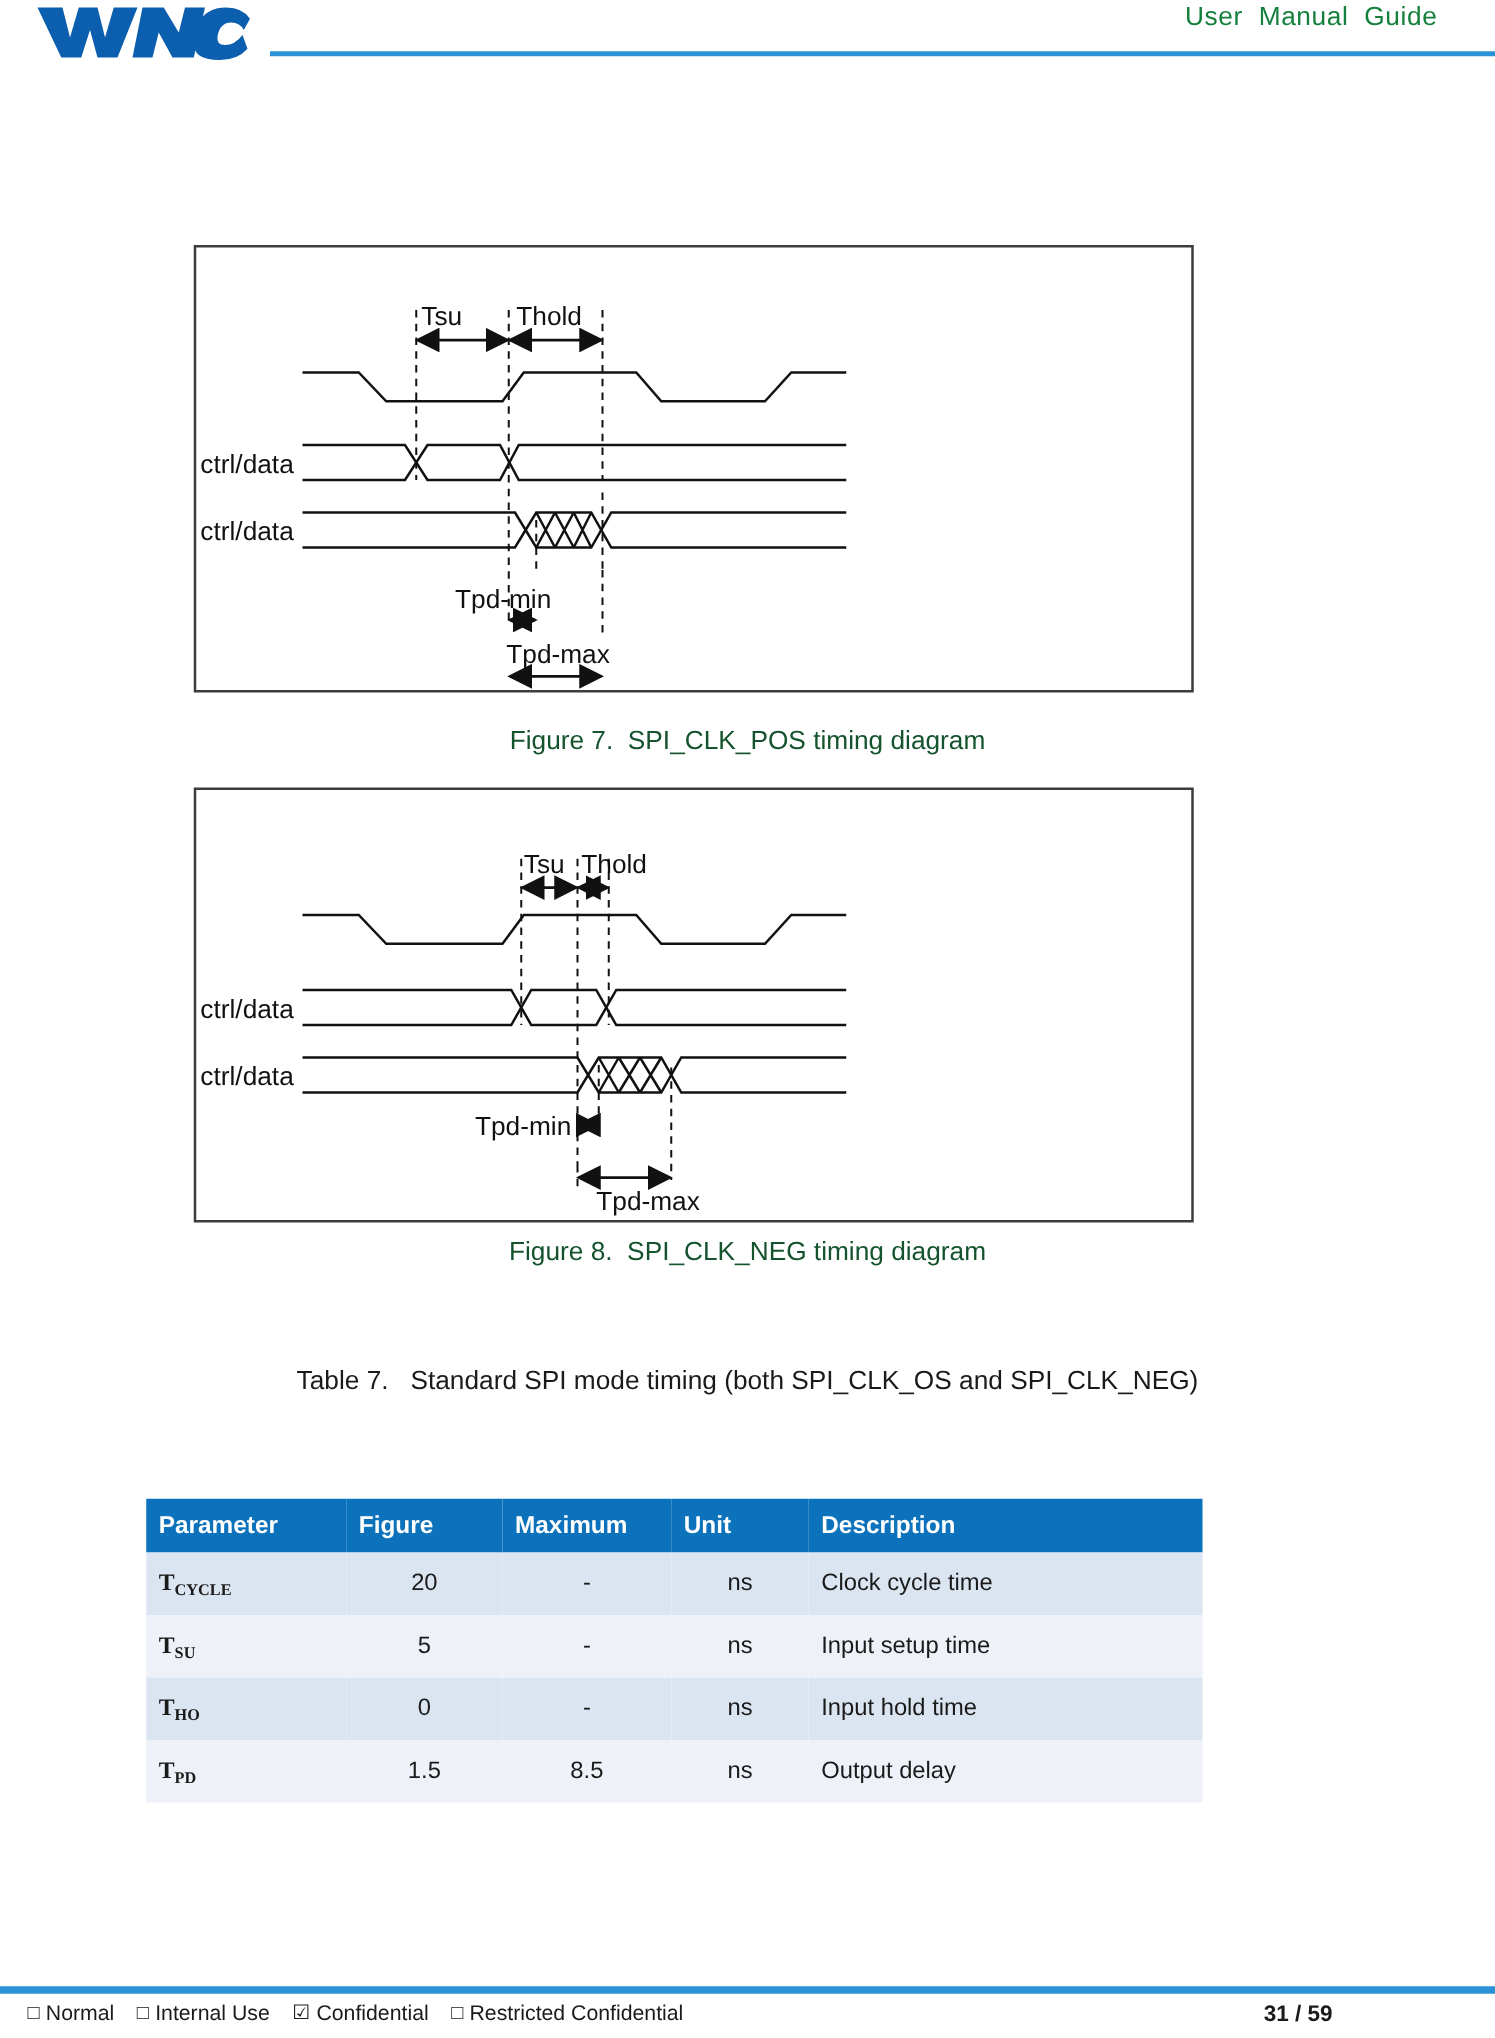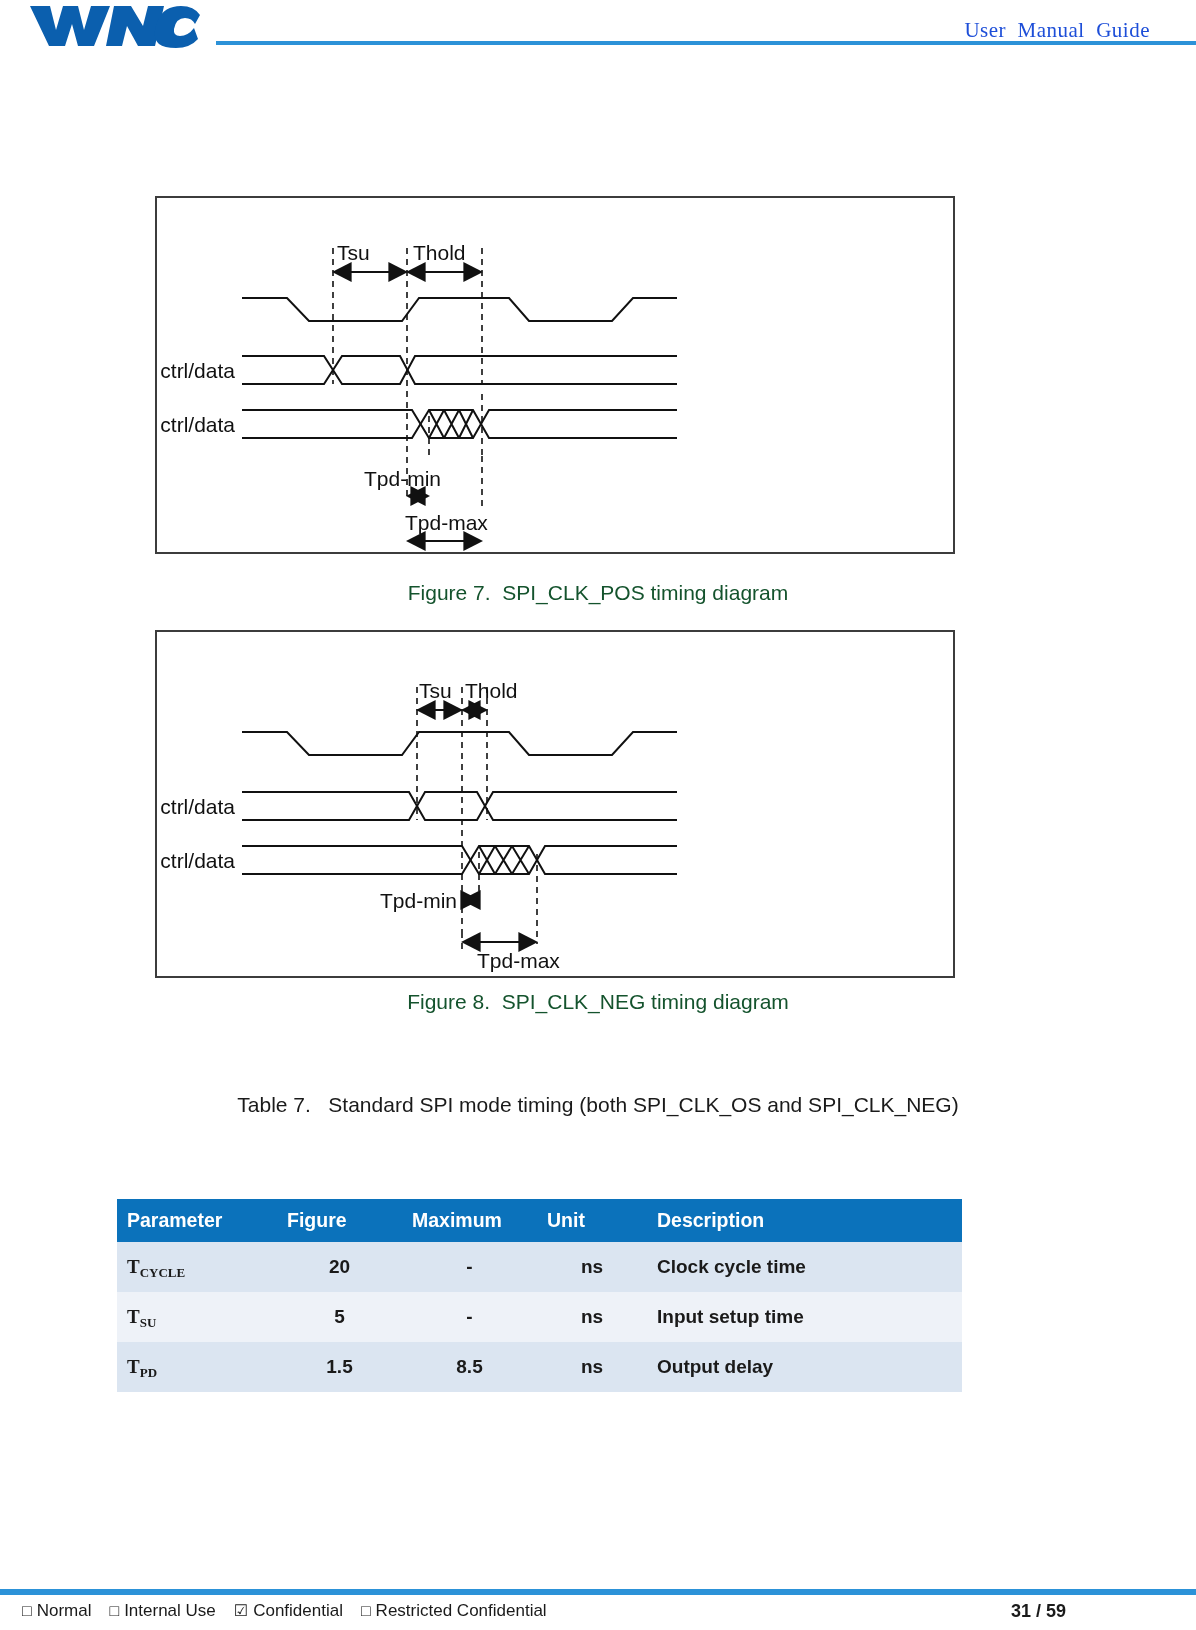--- a/index.html
+++ b/index.html
@@ -26,25 +26,25 @@
   .logo {
     position: absolute;
     left: 18px;
     top: 2px;
     width: 190px;
     height: 48px;
   }
   .header-title {
     position: absolute;
     right: 46px;
-    top: 18px;
+    top: 2px;
     font-size: 21px;
     letter-spacing: 0.5px;
-    color: #1d4ed8;
-    font-family: Liberation Serif, serif;
+    color: #15803d;
+    font-family: Liberation Sans, sans-serif;
     white-space: pre;
   }
   .header-rule {
     position: absolute;
     left: 216px;
     top: 41px;
     width: 980px;
     height: 4px;
     background: #2c92d8;
   }
@@ -99,21 +99,20 @@
     font-weight: bold;
     text-align: left;
     padding: 10px 0 10px 10px;
     font-size: 19.5px;
     height: 22px;
   }
   .spec-table td {
     padding: 14px 0 14px 10px;
     height: 22px;
     color: #1a1a1a;
-    font-weight: bold;
   }
   .spec-table tbody tr:nth-child(odd) td { background: #dbe5f1; }
   .spec-table tbody tr:nth-child(even) td { background: #eef2f8; }
 
   .col-param  { width: 160px; }
   .col-min    { width: 125px; }
   .col-max    { width: 135px; }
   .col-unit   { width: 110px; }
   .col-desc   { width: 315px; }
 
@@ -305,20 +304,27 @@
       <td class="c-max">-</td>
       <td class="c-unit">ns</td>
       <td class="c-desc">Clock cycle time</td>
     </tr>
     <tr>
       <td class="c-param"><span>T</span><span class="sub">SU</span></td>
       <td class="c-min">5</td>
       <td class="c-max">-</td>
       <td class="c-unit">ns</td>
       <td class="c-desc">Input setup time</td>
+    </tr>
+    <tr>
+      <td class="c-param"><span>T</span><span class="sub">HO</span></td>
+      <td class="c-min">0</td>
+      <td class="c-max">-</td>
+      <td class="c-unit">ns</td>
+      <td class="c-desc">Input hold time</td>
     </tr>
     <tr>
       <td class="c-param"><span>T</span><span class="sub">PD</span></td>
       <td class="c-min">1.5</td>
       <td class="c-max">8.5</td>
       <td class="c-unit">ns</td>
       <td class="c-desc">Output delay</td>
     </tr>
   </tbody>
 </table>

